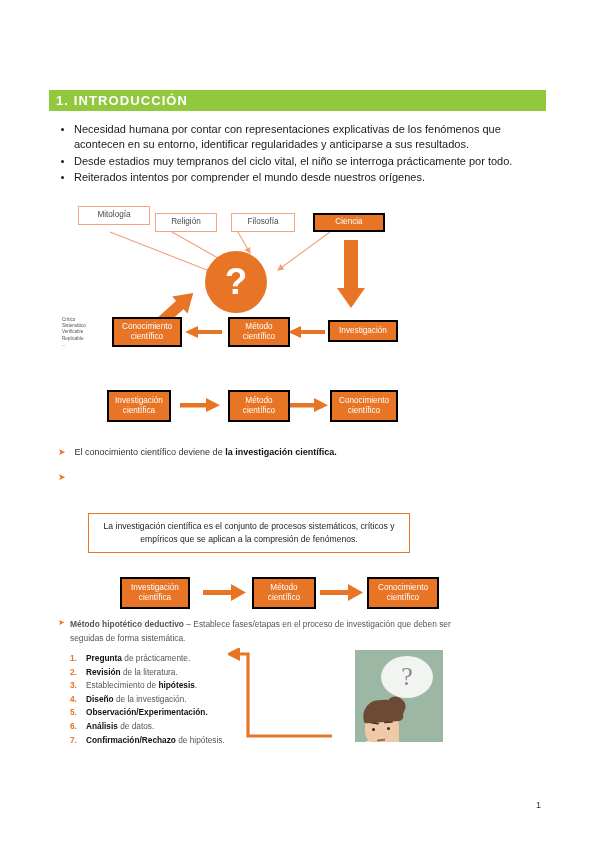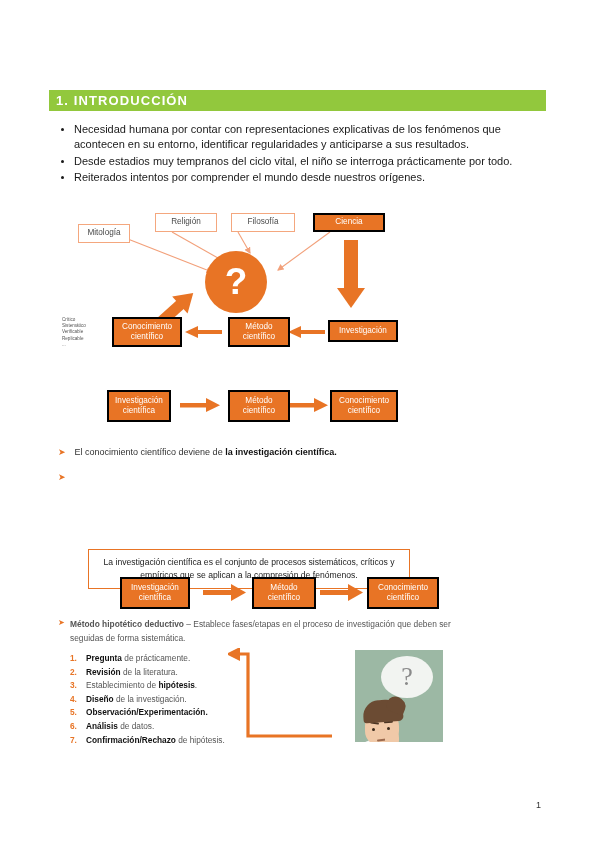--- a/index.html
+++ b/index.html
@@ -81,21 +81,21 @@
     color:#E87425;font-size:9px;margin-right:9px;line-height:13px;
     flex:0 0 auto;
   }
   .chev-row b{color:#111;}
 
   
   .defbox{
     position:absolute;left:88px;top:513px;width:322px;
     border:1.6px solid #E87425;
     padding:6px 10px;box-sizing:border-box;
-    font-size:8.6px;line-height:13px;text-align:center;color:#222;margin-top:36px;
+    font-size:8.6px;line-height:13px;text-align:center;color:#222;
   }
 
   
   .num-list{position:absolute;left:70px;top:652px;width:240px;}
   .num-row{
     display:flex;font-size:8.3px;line-height:13.6px;color:#555;
   }
   .num-row .n{
     color:#E87425;font-weight:bold;width:16px;flex:0 0 16px;
   }
@@ -207,21 +207,21 @@
       <g>
         <rect x="196" y="330" width="26" height="4" fill="#E87425"></rect>
         <path d="M198,326 L185,332 L198,338 z" fill="#E87425"></path>
       </g>
       <g>
         <rect x="299" y="330" width="26" height="4" fill="#E87425"></rect>
         <path d="M301,326 L288,332 L301,338 z" fill="#E87425"></path>
       </g>
     </svg>
 
-    <div class="box white" style="left:78px;top:224px;width:52px;height:19px;">
+    <div class="box white" style="left:78px;top:206px;width:72px;height:19px;">
       <span>Mitología</span>
     </div>
     <div class="box white" style="left:155px;top:213px;width:62px;height:19px;">
       <span>Religión</span>
     </div>
     <div class="box white" style="left:231px;top:213px;width:64px;height:19px;">
       <span>Filosofía</span>
     </div>
     <div class="box orange" style="left:313px;top:213px;width:72px;height:19px;">
       <span>Ciencia</span>

